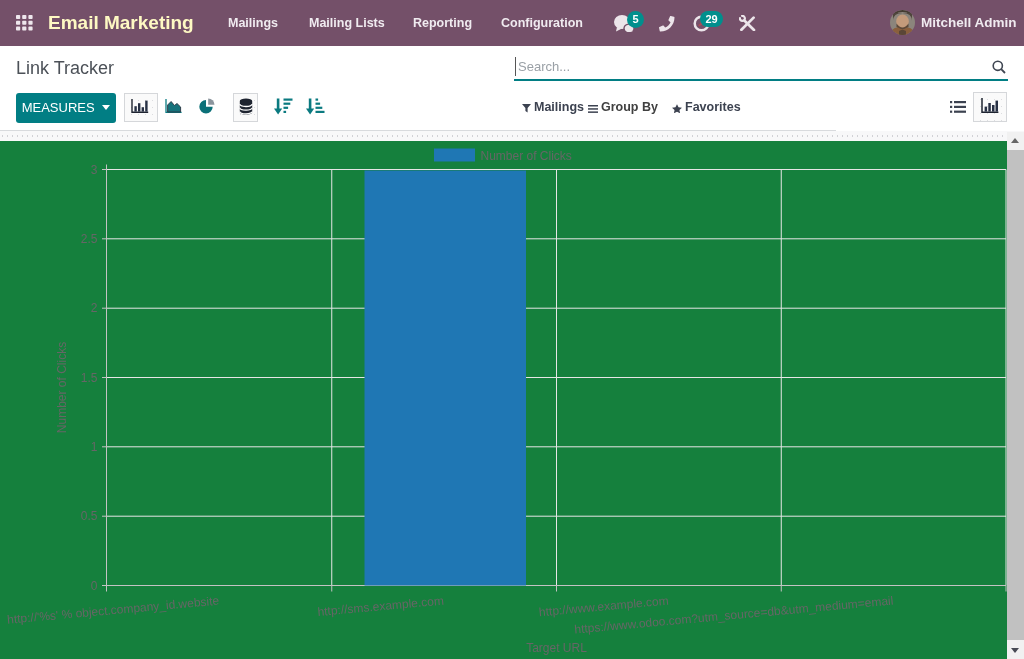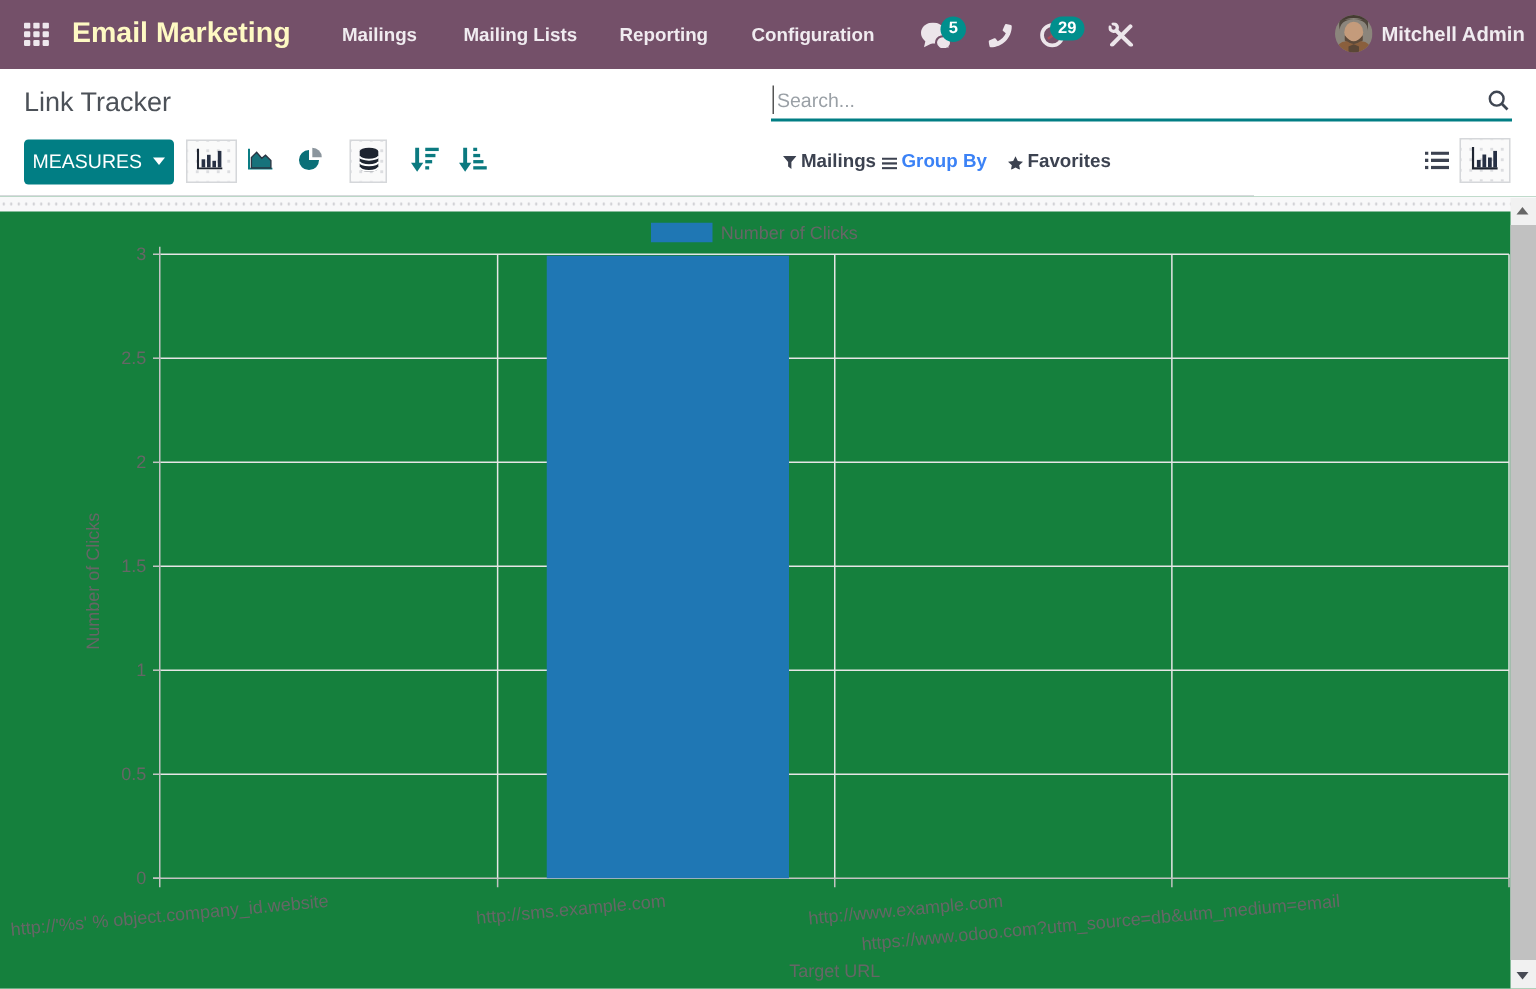--- a/index.html
+++ b/index.html
@@ -158,21 +158,21 @@
     <path d="M0 0 H9 L5.6 4 V8.6 L3.4 7 V4 Z" fill="#3c4250"></path>
   </svg>
   <div class="abs" style="left:534px;top:54px;font-size:12.5px;font-weight:bold;color:#3c4250">Mailings</div>
   <svg class="abs" style="left:588px;top:58.5px" width="10" height="8" viewBox="0 0 10 8">
     <g fill="#3c4250">
         <rect width="10" height="1.5"></rect>
         <rect y="3.2" width="10" height="1.5"></rect>
         <rect y="6.4" width="10" height="1.5"></rect>
       </g>
   </svg>
-  <div class="abs" style="left:601px;top:54px;font-size:12.5px;font-weight:bold;color:#3b82f6">Group By</div>
+  <div class="abs" style="left:601px;top:54px;font-size:12.5px;font-weight:bold;color:#404040">Group By</div>
   <svg class="abs" style="left:672px;top:57.5px" width="10" height="9.5" viewBox="0 0 11 10">
     <path d="M5.5 0 L7.2 3.4 L11 3.9 L8.2 6.5 L8.9 10 L5.5 8.2 L2.1 10 L2.8 6.5 L0 3.9 L3.8 3.4 Z" fill="#3c4250"></path>
   </svg>
   <div class="abs" style="left:685px;top:54px;font-size:12.5px;font-weight:bold;color:#3c4250">Favorites</div>
 
   <svg class="abs" style="left:950px;top:55px" width="16" height="12" viewBox="0 0 16 12">
     <g fill="#3c4250">
       <rect x="0" y="0" width="2.2" height="2.2"></rect>
         <rect x="4" y="0" width="12" height="2.2"></rect>
       <rect x="0" y="4.8" width="2.2" height="2.2"></rect>

